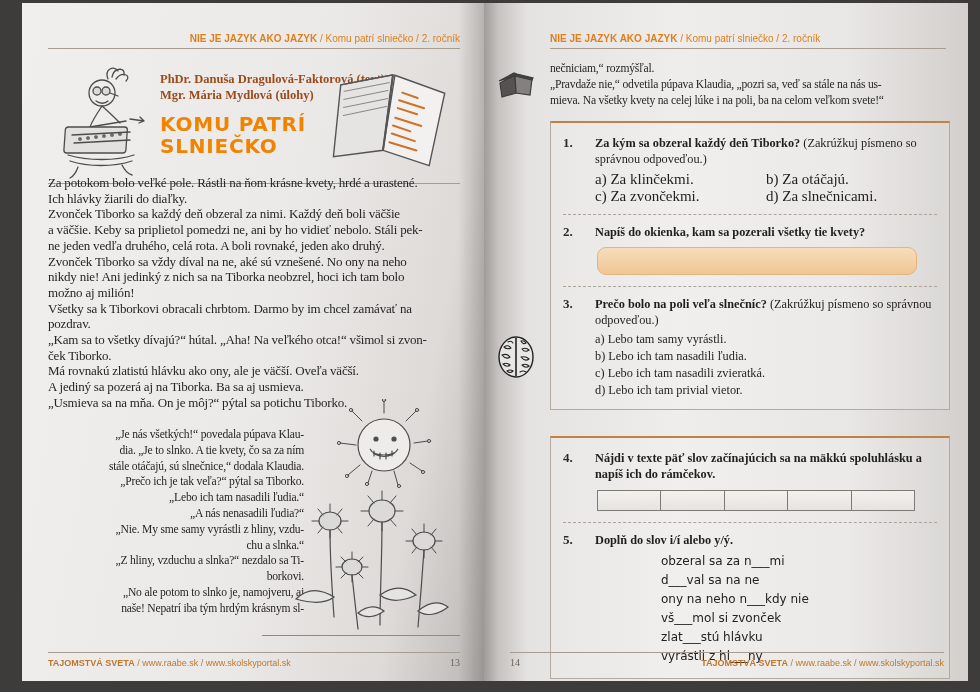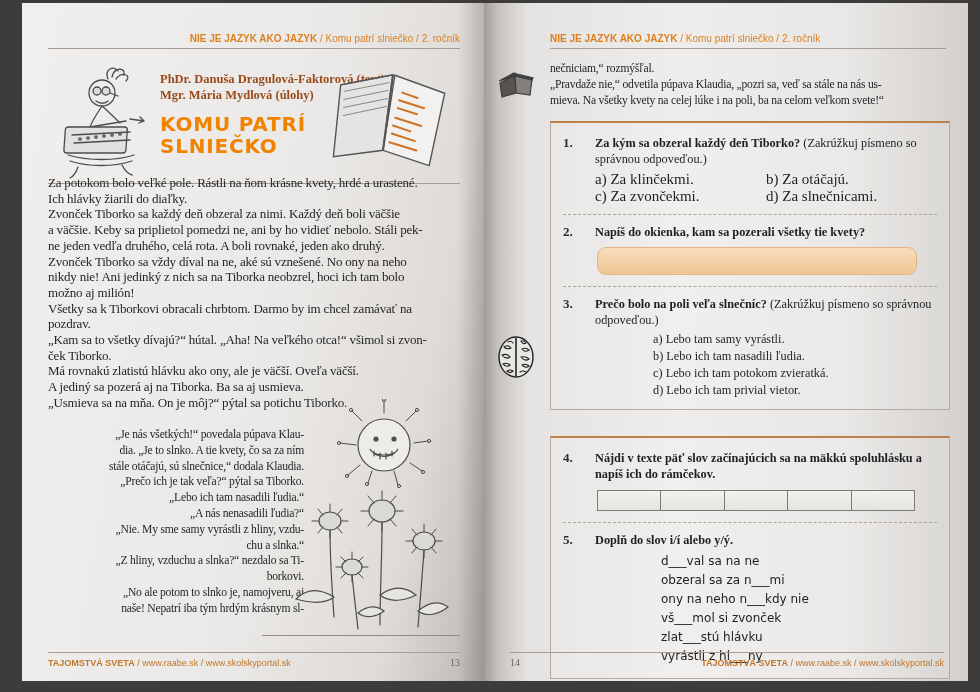--- a/index.html
+++ b/index.html
@@ -66,21 +66,21 @@
     padding:12px 12px 10px 12px;position:relative;
   }
   .qbox1{margin-top:12px;}
   .qbox2{margin-top:26px;}
   .qrow{display:flex;}
   .qnum{width:32px;flex:0 0 32px;font-weight:bold;font-size:13px;color:#2c2c2c;}
   .qtext{flex:1;font-size:12.3px;line-height:16px;color:#1f1f1f;}
   .qtext b{font-weight:bold;margin-top:36px;}
   .qopts2{display:flex;flex-wrap:wrap;margin-top:4px;}
   .qopts2 span{width:50%;font-size:15px;line-height:17px;color:#1f1f1f;}
-  .qoptslist{margin-top:3px;margin-left:58px;}
+  .qoptslist{margin-top:3px;}
   .qoptslist span{display:block;font-size:12.3px;line-height:17px;color:#1f1f1f;}
   .dashsep{border-top:1px dashed #aaa49b;margin:9px 0;}
   .answerbox{
     margin:7px 0 2px 2px;height:26px;width:318px;border-radius:9px;
     background:linear-gradient(#f7ddbc,#efc693);border:1px solid #e3b583;
   }
   .cellrow{display:flex;margin:8px 0 2px 2px;width:318px;}
   .cellrow .cell{flex:1;height:19px;border:1px solid #7d7a76;margin-left:-1px;
     background:linear-gradient(#f3f1ee,#e6e4e1);}
   .cellrow .cell:first-child{margin-left:0;}
@@ -310,21 +310,21 @@
 
         <div class="dashsep"></div>
 
         <div class="qrow">
           <div class="qnum">3.</div>
           <div class="qtext">
             <b>Prečo bolo na poli veľa slnečníc?</b><span> (Zakrúžkuj písmeno so správnou odpoveďou.)</span>
             <div class="qoptslist">
               <span>a) Lebo tam samy vyrástli.</span>
               <span>b) Lebo ich tam nasadili ľudia.</span>
-              <span>c) Lebo ich tam potokom zvieratká.</span>
+              <span>c) Lebo ich tam nasadili zvieratká.</span>
               <span>d) Lebo ich tam privial vietor.</span>
             </div>
           </div>
         </div>
       </div>
 
       <div class="qbox qbox2">
         <div class="qrow">
           <div class="qnum">4.</div>
           <div class="qtext">
@@ -339,22 +339,22 @@
           </div>
         </div>
 
         <div class="dashsep"></div>
 
         <div class="qrow">
           <div class="qnum">5.</div>
           <div class="qtext">
             <b>Doplň do slov i/í alebo y/ý.</b>
             <div class="hwlist">
+              <span>obzeral sa za n___mi</span>
               <span>d___val sa na ne</span>
-              <span>obzeral sa za n___mi</span>
               <span>ony na neho n___kdy nie</span>
               <span>vš___mol si zvonček</span>
               <span>zlat___stú hlávku</span>
               <span>vyrástli z hl___ny</span>
             </div>
           </div>
         </div>
       </div>
 
     </div>

